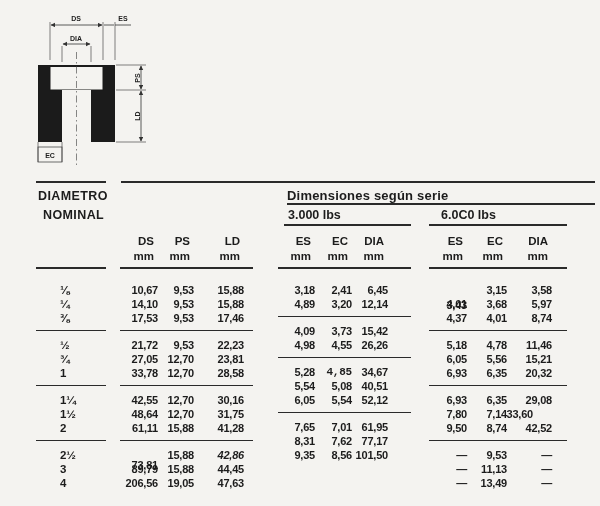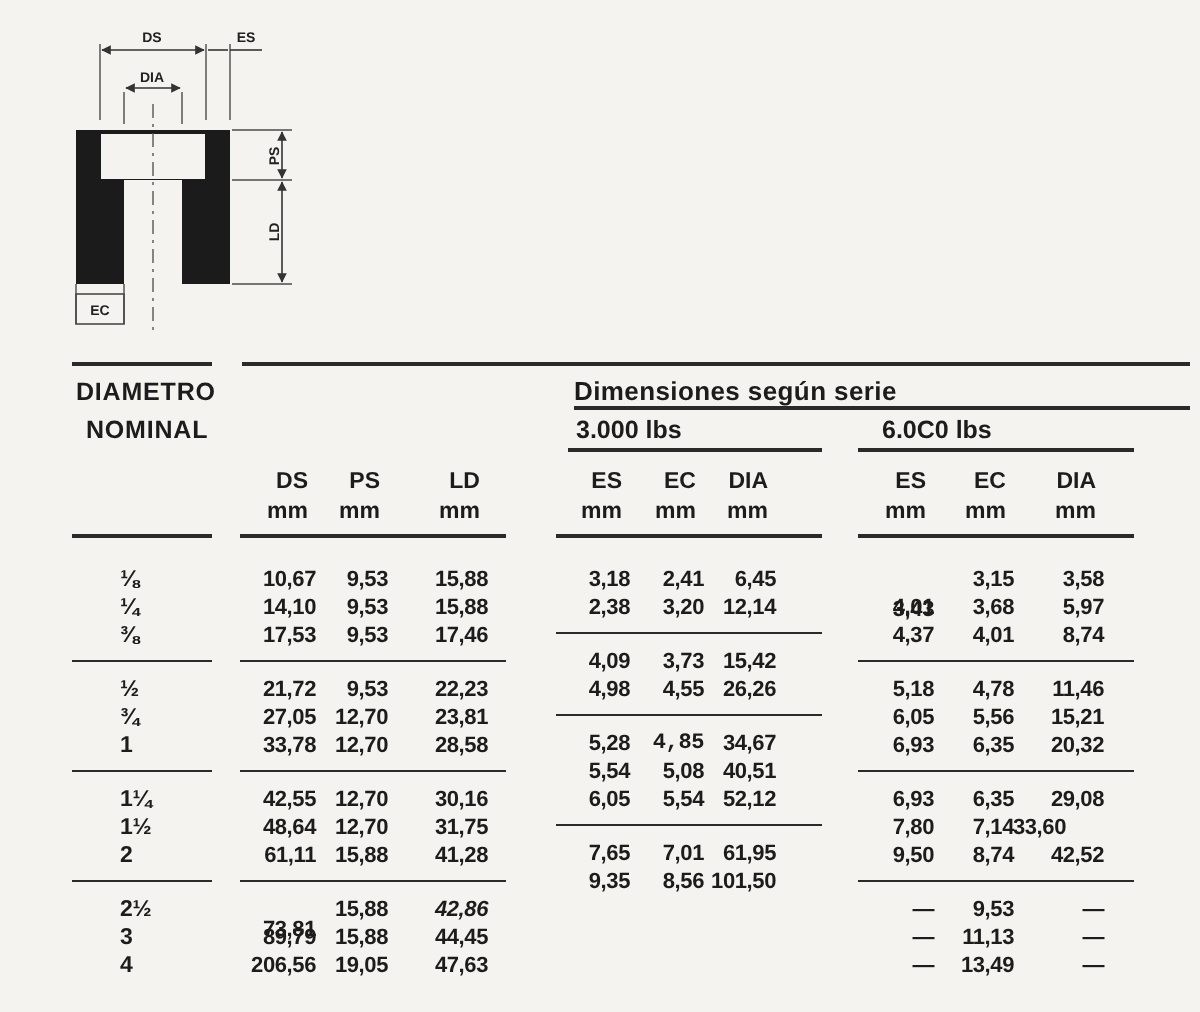--- a/index.html
+++ b/index.html
@@ -257,21 +257,21 @@
       <div class="tcell" style="width: 50px;">47,63</div>
     </div>
   </div>
 <div id="sec-3000" class="section">
     <div class="trow">
       <div class="tcell" style="width: 38px;">3,18</div>
       <div class="tcell" style="width: 37px;">2,41</div>
       <div class="tcell" style="width: 36px;">6,45</div>
     </div>
     <div class="trow">
-      <div class="tcell" style="width: 38px;">2,38</div>
+      <div class="tcell" style="width: 38px;">4,89</div>
       <div class="tcell" style="width: 37px;">3,20</div>
       <div class="tcell" style="width: 36px;">12,14</div>
     </div>
     <div class="grule"></div>
     <div class="trow">
       <div class="tcell" style="width: 38px;">4,09</div>
       <div class="tcell" style="width: 37px;">3,73</div>
       <div class="tcell" style="width: 36px;">15,42</div>
     </div>
     <div class="trow">
@@ -295,20 +295,25 @@
       <div class="tcell" style="width: 37px;">5,54</div>
       <div class="tcell" style="width: 36px;">52,12</div>
     </div>
     <div class="grule"></div>
     <div class="trow">
       <div class="tcell" style="width: 38px;">7,65</div>
       <div class="tcell" style="width: 37px;">7,01</div>
       <div class="tcell" style="width: 36px;">61,95</div>
     </div>
     <div class="trow">
+      <div class="tcell" style="width: 38px;">8,31</div>
+      <div class="tcell" style="width: 37px;">7,62</div>
+      <div class="tcell" style="width: 36px;">77,17</div>
+    </div>
+    <div class="trow">
       <div class="tcell" style="width: 38px;">9,35</div>
       <div class="tcell" style="width: 37px;">8,56</div>
       <div class="tcell" style="width: 36px;">101,50</div>
     </div>
   </div>
 <div id="sec-6000" class="section">
     <div class="trow">
       <div class="tcell" style="width: 38px; margin-top: 30px;">3,43</div>
       <div class="tcell" style="width: 40px;">3,15</div>
       <div class="tcell" style="width: 45px;">3,58</div>

